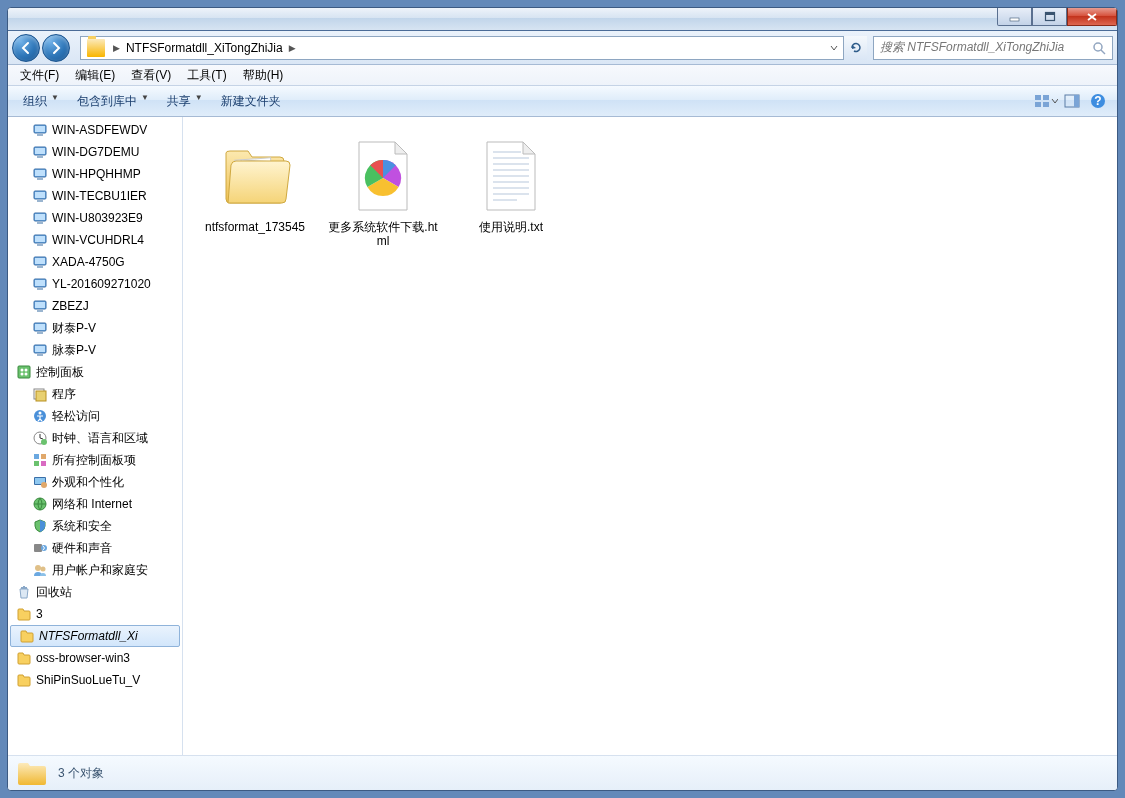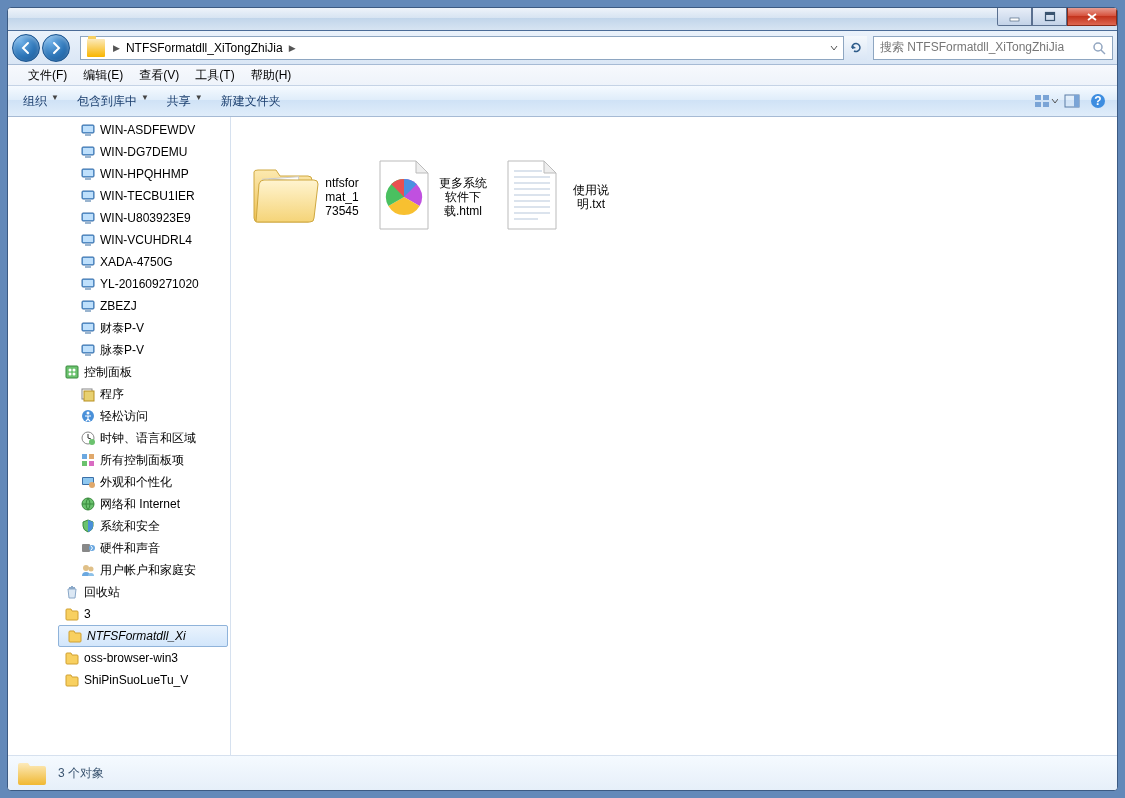--- a/index.html
+++ b/index.html
@@ -13,41 +13,41 @@
 .navbar { height: 34px; background: linear-gradient(to bottom, #eaf2fb 0%, #dae6f5 100%); border-bottom: 1px solid #a6bad4; display: flex; align-items: center; padding: 0 4px; gap: 2px; }
 .navbtn { width: 28px; height: 28px; border-radius: 50%; background: radial-gradient(circle at 30% 25%, #6fb0e8 0%, #2e76b8 55%, #1a5490 100%); border: 1px solid #1a5490; display: flex; align-items: center; justify-content: center; cursor: pointer; box-shadow: inset 0 2px 4px rgba(255,255,255,0.4); }
 .navbtn svg { display: block; }
 .address { flex: 1; height: 24px; border: 1px solid #8ea6c1; background: #fff; margin-left: 8px; display: flex; align-items: center; padding: 0 2px; }
 .address .foldicon { width: 18px; height: 18px; background: linear-gradient(to bottom, #fceabb 0%, #f8b500 100%); border-radius: 1px; margin: 0 4px; position: relative; }
 .address .foldicon::before { content: ""; position: absolute; top: -3px; left: 1px; width: 8px; height: 3px; background: #f8d060; border-radius: 1px 1px 0 0; }
 .address .sep { color: #555; padding: 0 4px; font-size: 9px; }
 .address .txt { padding: 0 2px; color: #000; }
 .address .dropdown { width: 18px; height: 22px; display: flex; align-items: center; justify-content: center; margin-left: auto; cursor: pointer; }
 .address .refresh { width: 24px; height: 24px; background: linear-gradient(to bottom, #f4f8fc, #dae6f5); border-left: 1px solid #8ea6c1; display: flex; align-items: center; justify-content: center; cursor: pointer; margin-right: -3px; }
-.search { width: 240px; height: 24px; border: 1px solid #8ea6c1; background: #fff; margin-left: 4px; display: flex; align-items: center; padding: 0 6px; color: #777; }
+.search { width: 240px; height: 24px; border: 1px solid #8ea6c1; background: #fff; margin-left: 4px; display: flex; align-items: center; padding: 0 6px; color: #777; font-style: italic; }
 .search .sicon { margin-left: auto; width: 14px; height: 14px; opacity: .6; }
-.menubar { height: 21px; background: linear-gradient(to bottom, #f7f9fd, #eef3fa); border-bottom: 1px solid #c5d3e6; display: flex; align-items: center; padding-left: 12px; text-align: right; }
+.menubar { height: 21px; background: linear-gradient(to bottom, #f7f9fd, #eef3fa); border-bottom: 1px solid #c5d3e6; display: flex; align-items: center; padding-left: 4px; text-align: right; }
 .menubar span { padding: 2px 8px; cursor: pointer; }
 .toolbar { height: 31px; background: linear-gradient(to bottom, #f5faff 0%, #e0edfa 45%, #cfe2f6 46%, #e0edfa 100%); border-bottom: 1px solid #a6bad4; display: flex; align-items: center; padding: 0 6px; }
 .toolbar .tb { padding: 3px 8px; cursor: pointer; color: #1a3e6e; display: flex; align-items: flex-start; gap: 4px; border: 1px solid transparent; border-radius: 2px; }
 .toolbar .tb .chev { font-size: 8px; color: #444; }
 .toolbar .spacer { flex: 1; }
 .toolbar .iconbtn { width: 26px; height: 22px; display: flex; align-items: center; justify-content: center; cursor: pointer; border: 1px solid transparent; border-radius: 2px; }
-.body { flex: 1; display: flex; min-height: 0; margin-left: 48px; }
+.body { flex: 1; display: flex; min-height: 0; }
 .tree { width: 175px; border-right: 1px solid #d6e1ef; background: #fff; overflow-y: auto; overflow-x: hidden; padding: 2px 0; white-space: nowrap; }
 .tree .item { height: 22px; display: flex; align-items: center; gap: 4px; padding-left: 24px; cursor: pointer; }
 .tree .item.sel { background: linear-gradient(to bottom, #eaf3fd, #d2e6fb); border: 1px solid #8fb3da; border-radius: 2px; margin: 0 2px; padding-left: 22px; font-style: italic; }
 .tree .item.lv1 { padding-left: 8px; }
 .tree .item .ticon { width: 16px; height: 16px; display: inline-flex; align-items: center; justify-content: center; }
 .tree::-webkit-scrollbar { width: 17px; }
 .tree::-webkit-scrollbar-track { background: #f0f0f0; border-left: 1px solid #ddd; }
 .tree::-webkit-scrollbar-thumb { background: linear-gradient(to right, #dce7f5, #bcd1e8); border: 1px solid #9db9d8; border-radius: 2px; }
 .tree::-webkit-scrollbar-button { height: 17px; background: linear-gradient(to bottom, #f4f8fc, #dae6f5); border: 1px solid #b0c4dc; }
 .content { flex: 1; background: #fff; padding: 12px 8px; display: flex; align-items: flex-start; gap: 0; }
-.fitem { width: 120px; height: 125px; display: flex; flex-direction: row; align-items: center; justify-content: flex-start; text-align: center; cursor: pointer; padding-top: 6px; margin: 0 4px; border: 1px solid transparent; border-radius: 2px; }
+.fitem { width: 120px; height: 125px; display: flex; flex-direction: column; align-items: center; justify-content: flex-start; text-align: center; cursor: pointer; padding-top: 6px; margin: 0 4px; border: 1px solid transparent; border-radius: 2px; }
 .fitem .ficon { width: 80px; height: 80px; display: flex; align-items: center; justify-content: center; }
 .fitem .flabel { margin-top: 4px; line-height: 14px; word-break: break-all; padding: 0 2px; }
 .statusbar { height: 35px; border-top: 1px solid #d6e1ef; background: linear-gradient(to bottom, #f5faff, #e6eff9); display: flex; align-items: center; padding: 0 8px; gap: 10px; }
 .statusbar .bigfold { width: 32px; height: 28px; }
 .statusbar .stxt { color: #3a5470; }
 </style>
 </head>
 <body>
 
 <div class="window">

